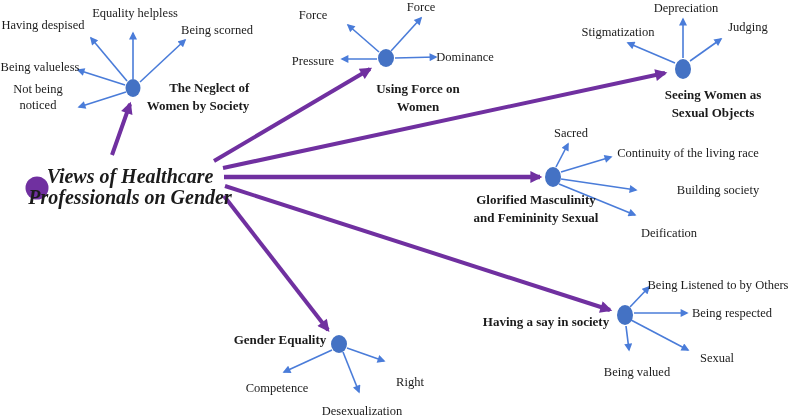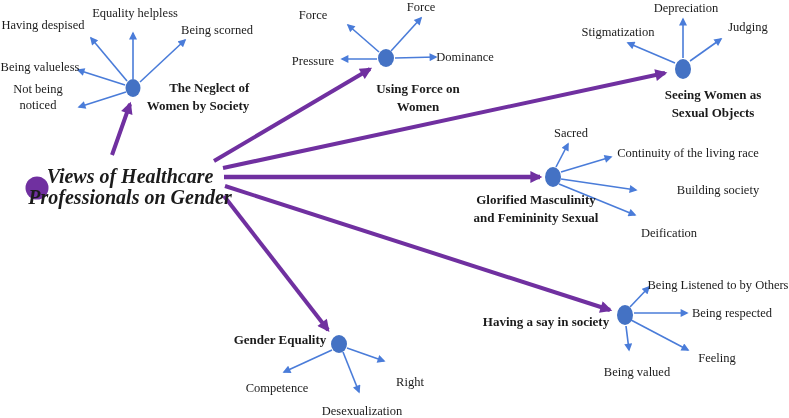--- a/index.html
+++ b/index.html
@@ -132,20 +132,20 @@
   <div class="lbl" style="left:618px;top:32px;">Stigmatization</div>
   <div class="lbl" style="left:748px;top:27px;">Judging</div>
 
   <div class="lbl" style="left:571px;top:133px;">Sacred</div>
   <div class="lbl" style="left:688px;top:153px;">Continuity of the living race</div>
   <div class="lbl" style="left:686px;top:190px;margin-left:32px;">Building society</div>
   <div class="lbl" style="left:669px;top:220px;margin-top:13px;">Deification</div>
 
   <div class="lbl" style="left:718px;top:285px;">Being Listened to by Others</div>
   <div class="lbl" style="left:732px;top:313px;">Being respected</div>
-  <div class="lbl" style="left:717px;top:358px;">Feeling</div>
+  <div class="lbl" style="left:717px;top:358px;">Sexual</div>
   <div class="lbl" style="left:637px;top:372px;">Being valued</div>
 
   <div class="lbl" style="left:410px;top:362px;margin-top:20px;">Right</div>
   <div class="lbl" style="left:277px;top:388px;">Competence</div>
   <div class="lbl" style="left:362px;top:411px;">Desexualization</div>
 
 </div>
 
 </body></html>

